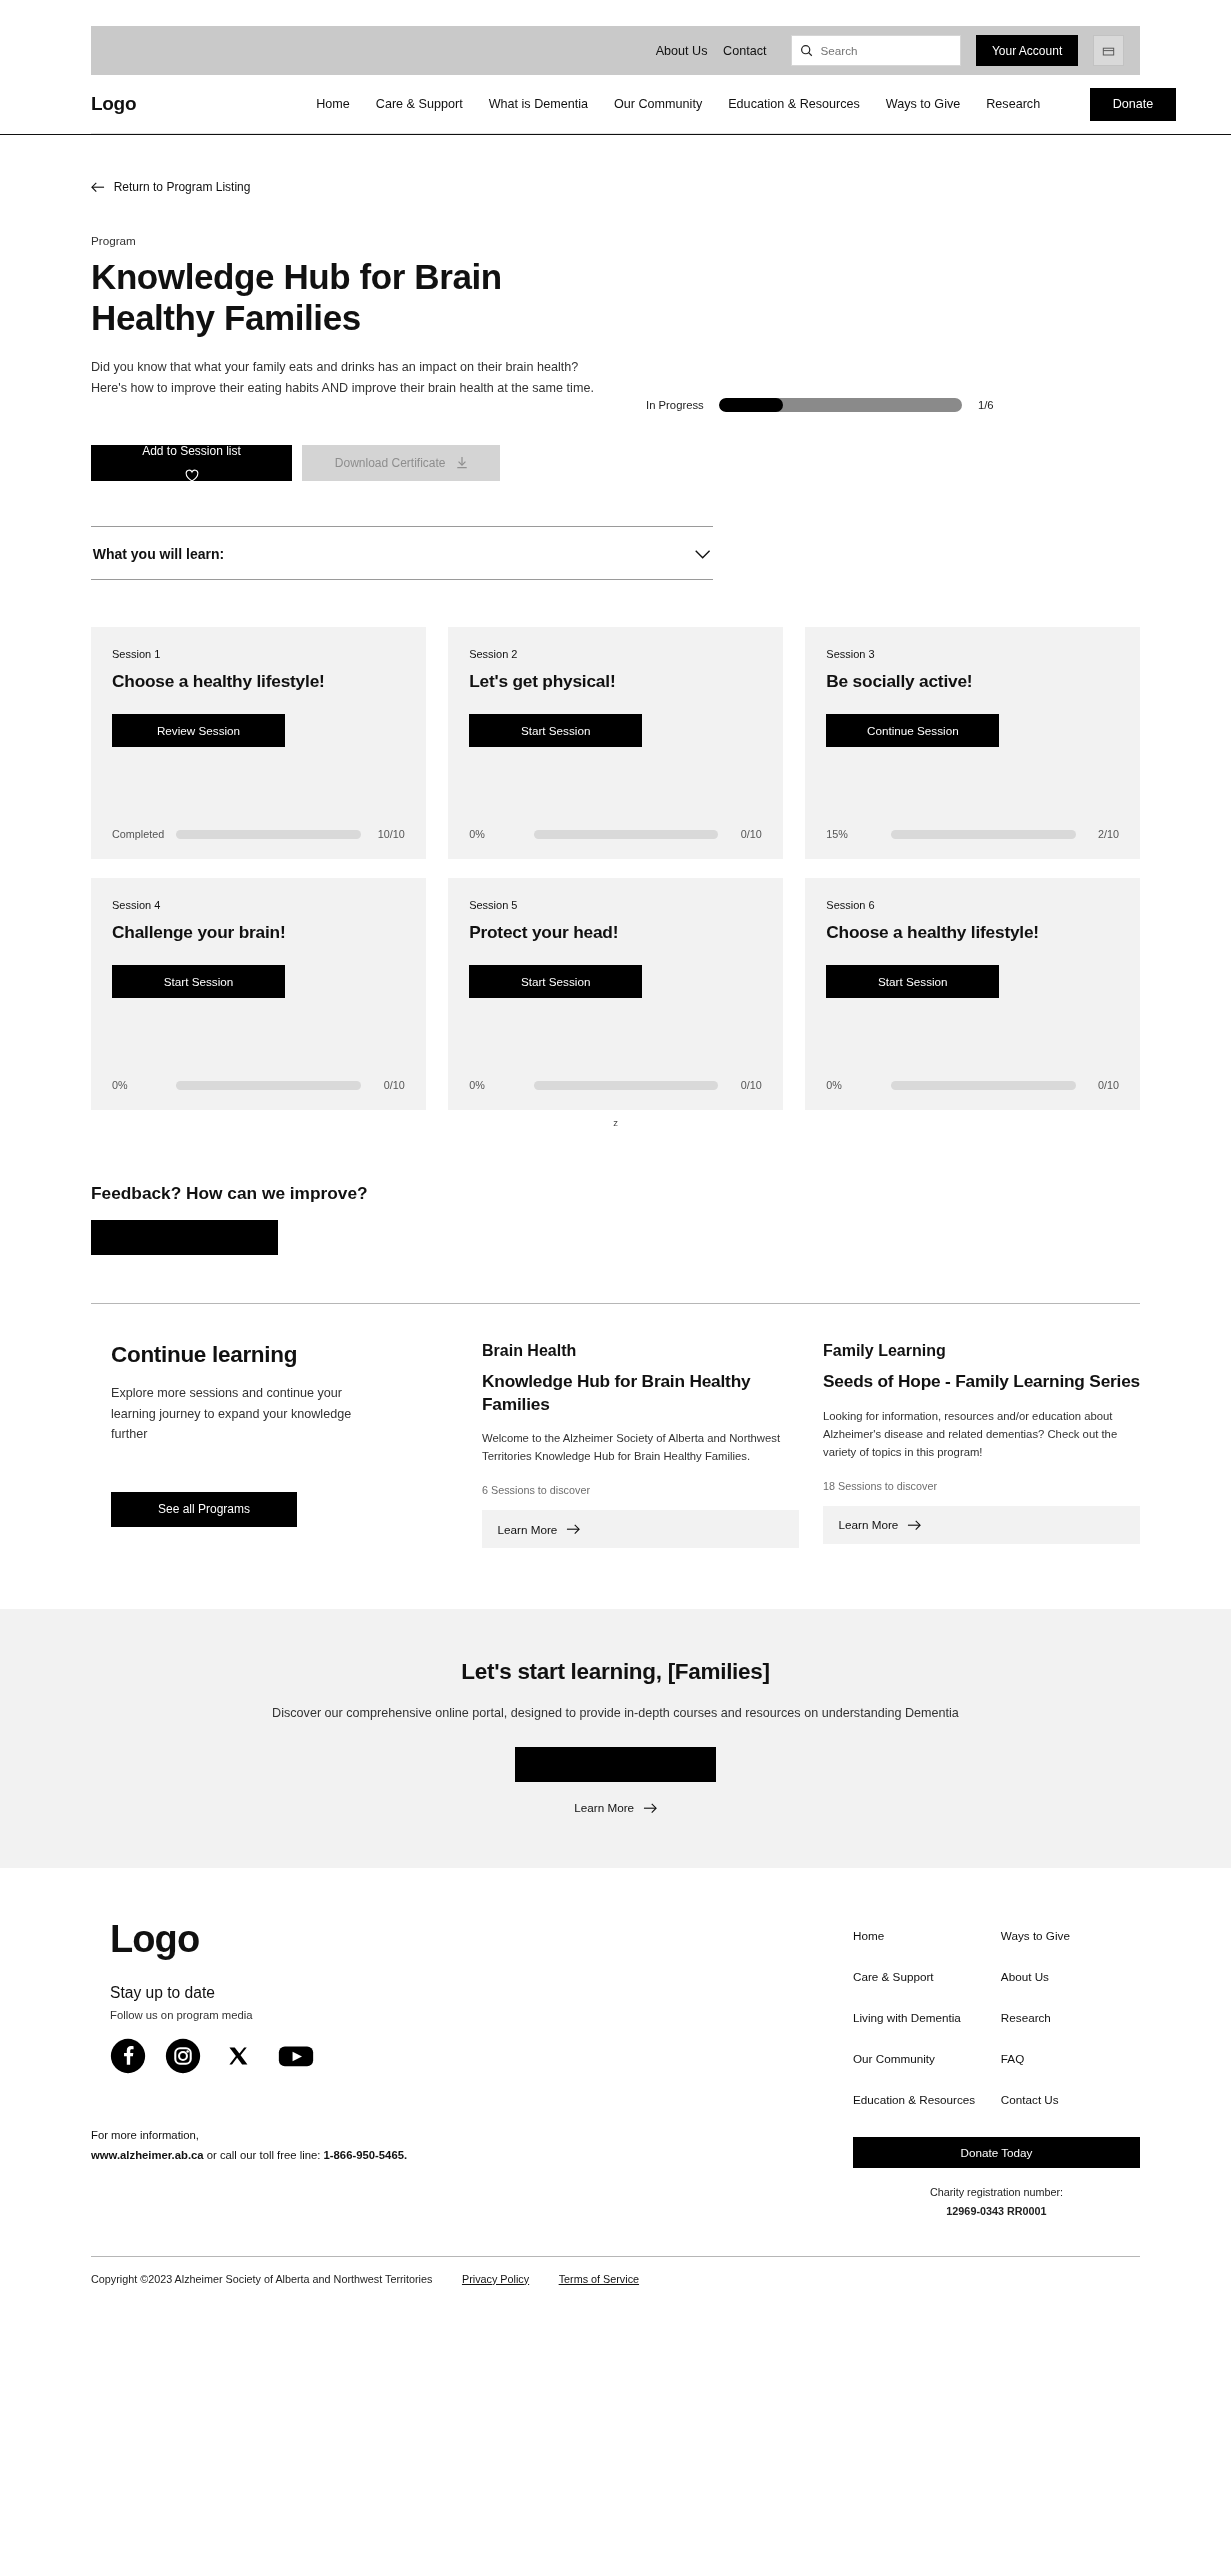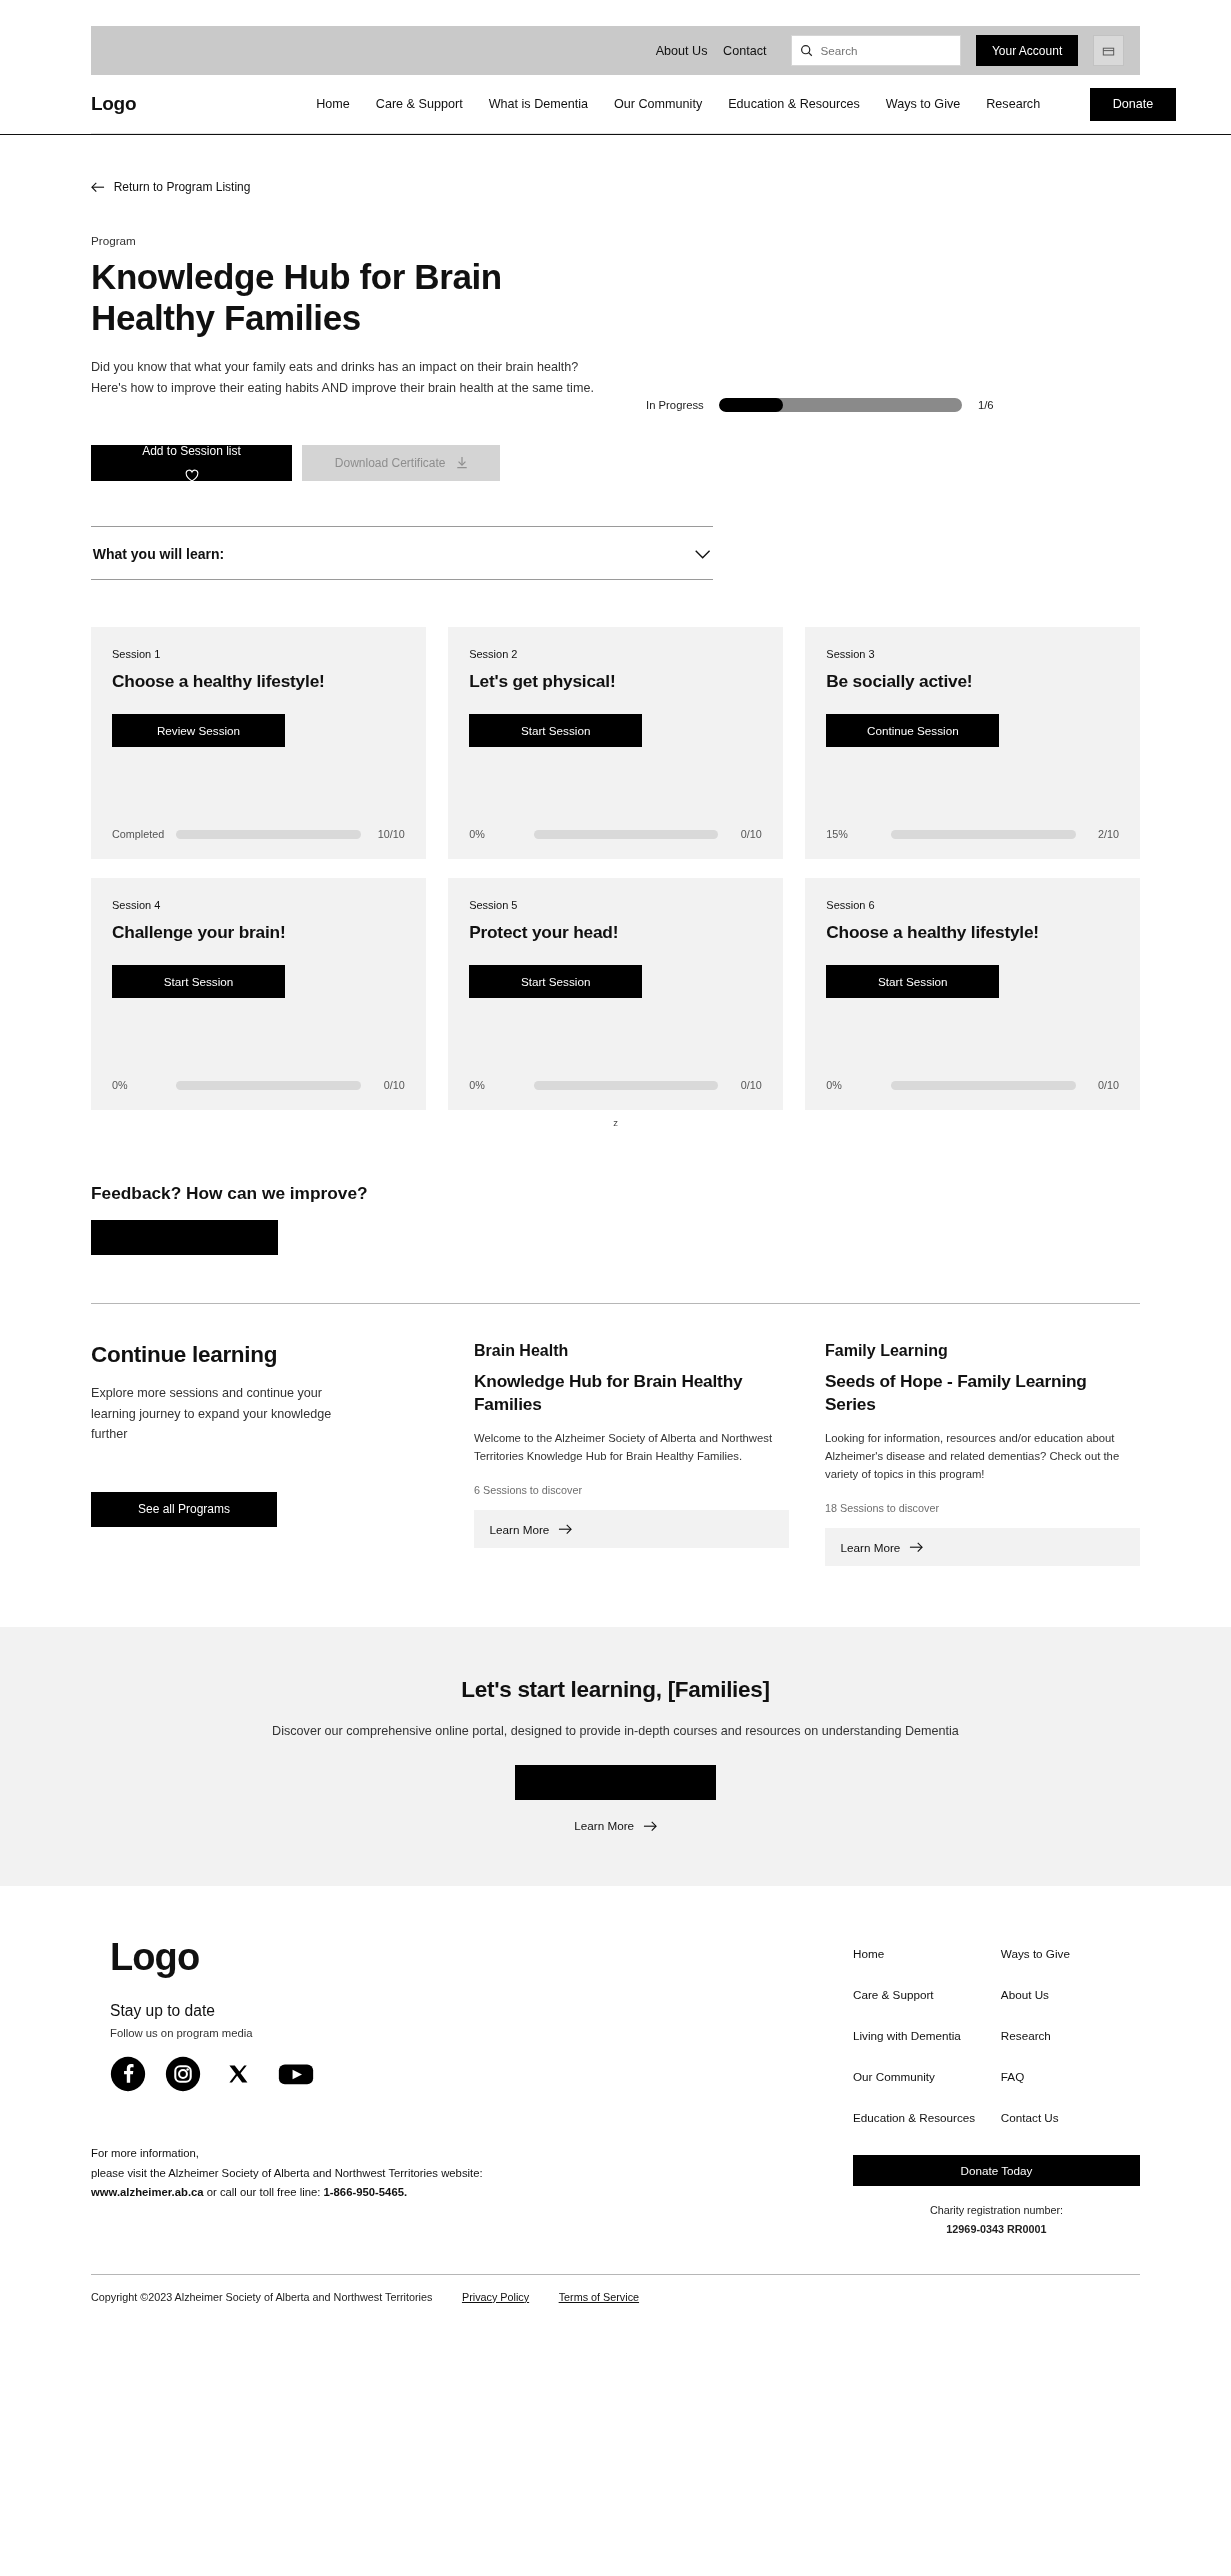--- a/index.html
+++ b/index.html
@@ -203,22 +203,23 @@
     height: 35px; width: 187px; cursor:pointer;
     font-size: 12px; font-family: "Liberation Sans", sans-serif;
   }
 
   .section-divider { border-top: 0.9px solid #b6b6b6; margin-top: 45px; }
 
   
   .cl-grid {
     display: grid;
     grid-template-columns: 347px 1fr 1fr;
-    gap: 36px;
+    gap: 24px;
     margin-top: 38px;
+    margin-left: 20px;
   }
   .cl-heading { font-size: 22.5px; font-weight: bold; letter-spacing:-0.3px; }
   .cl-desc { font-size: 12.6px; line-height:1.62; color:#333; margin-top: 15.6px; max-width: 260px; }
   .cl-btn {
     margin-top: 47px;
     background:#000; color:#fff; border:none;
     height:35px; width: 186px; cursor:pointer;
     font-size: 12px; font-family: "Liberation Sans", sans-serif;
   }
   .prog-card { display:flex; flex-direction:column; }
@@ -541,21 +542,20 @@
         </a>
         <a href="#" class="soc">
           <svg width="42" height="36" viewBox="0 0 48 42">
               <rect x="4" y="10" width="40" height="23" rx="7" fill="#000"></rect>
               <polygon points="20,16 31,21.5 20,27" fill="#fff"></polygon>
             </svg>
         </a>
       </div>
       <div class="footer-info">
         <div>For more information,</div>
-        <div>please visit the Alzheimer Society of Alberta and Northwest Territories website:</div>
         <div>
           <strong>www.alzheimer.ab.ca</strong><span> or call our toll free line: </span><strong>1-866-950-5465.</strong>
         </div>
       </div>
     </div>
 
     <div class="footer-right">
       <div class="flinks">
         <a class="flink" href="#">Home</a>
         <a class="flink" href="#">Ways to Give</a>

